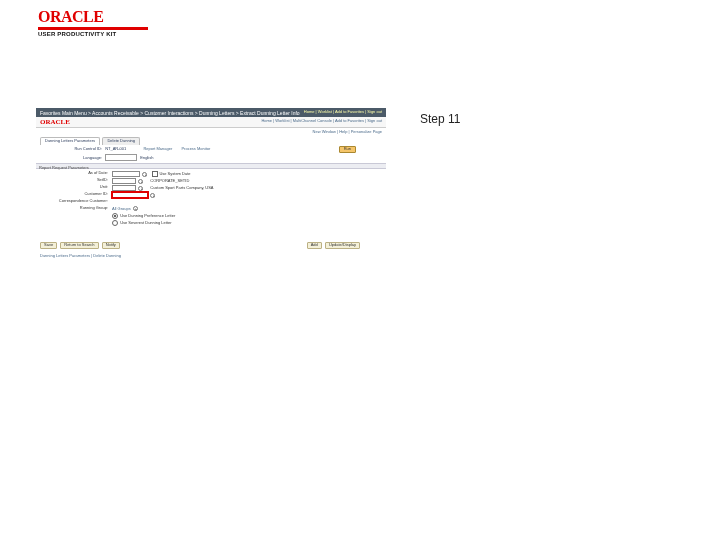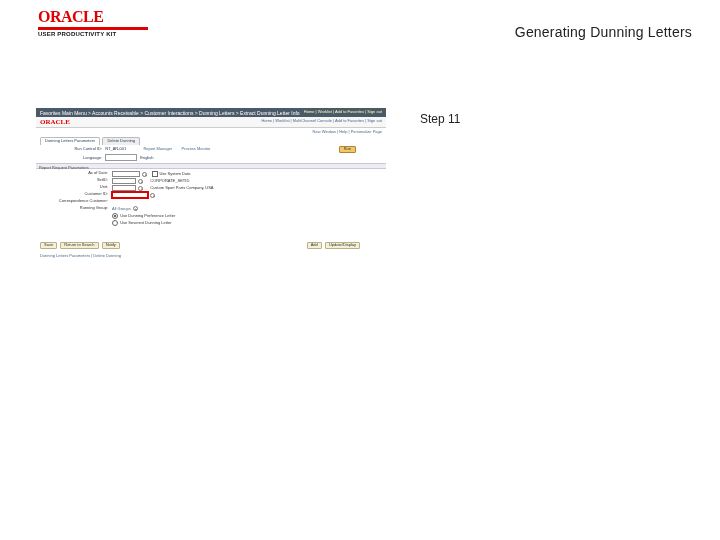--- a/index.html
+++ b/index.html
@@ -59,21 +59,20 @@
 </head>
 <body>
 <div class="page">
 
   <div class="header">
     <div class="logo-block">
       <div class="oracle-word">ORACLE</div>
       <div class="oracle-bar"></div>
       <div class="upk">USER PRODUCTIVITY KIT</div>
     </div>
-    <div class="title">Generating Dunning Letters</div>
   </div>
 
   <div class="instr">
     <div class="step">Step 11</div>
   </div>
 
   <div class="shot">
     <div class="shot-topbar">
       <span class="crumb">Favorites   Main Menu &gt; Accounts Receivable &gt; Customer Interactions &gt; Dunning Letters &gt; Extract Dunning Letter Info</span>
       <span class="right">Home | Worklist | Add to Favorites | Sign out</span>

